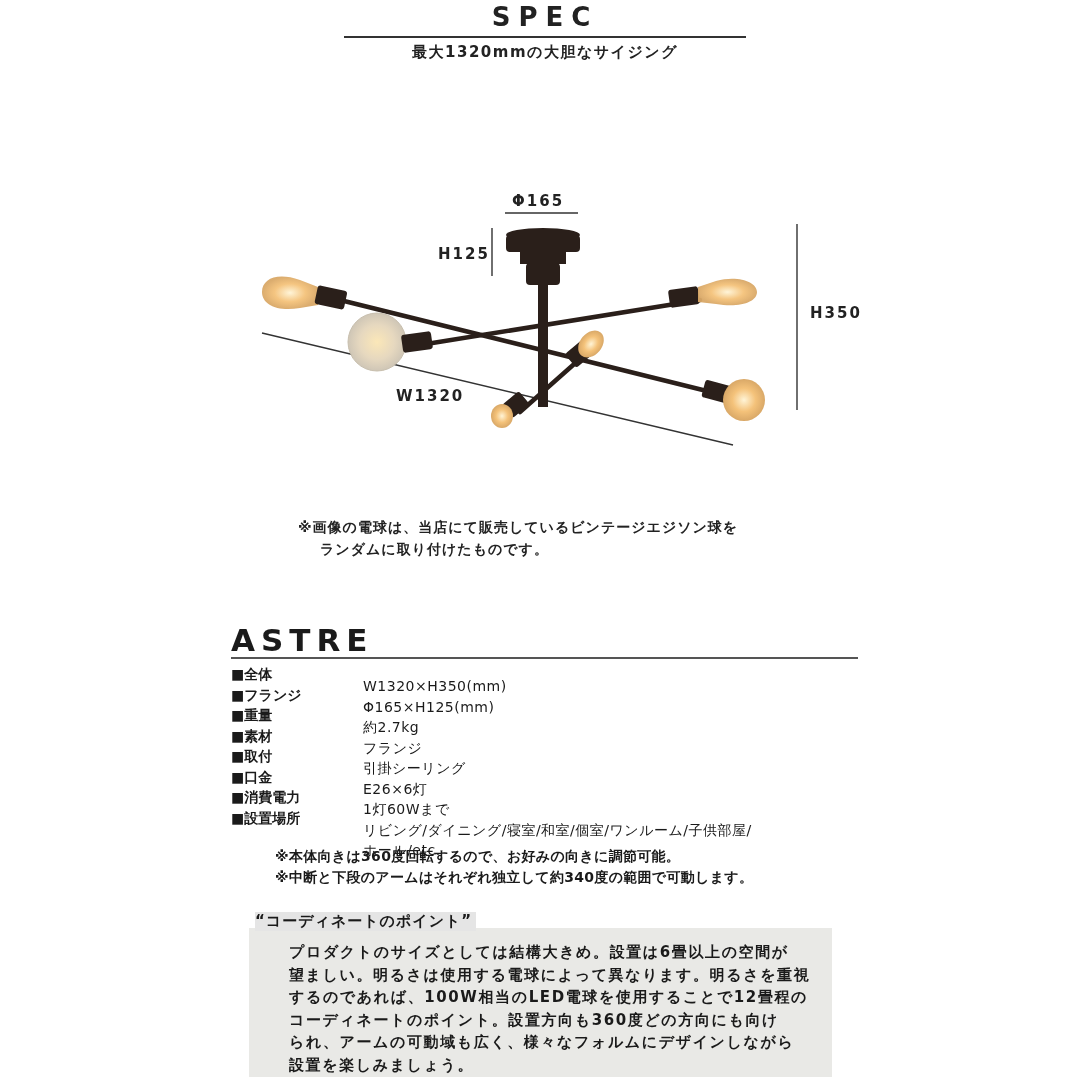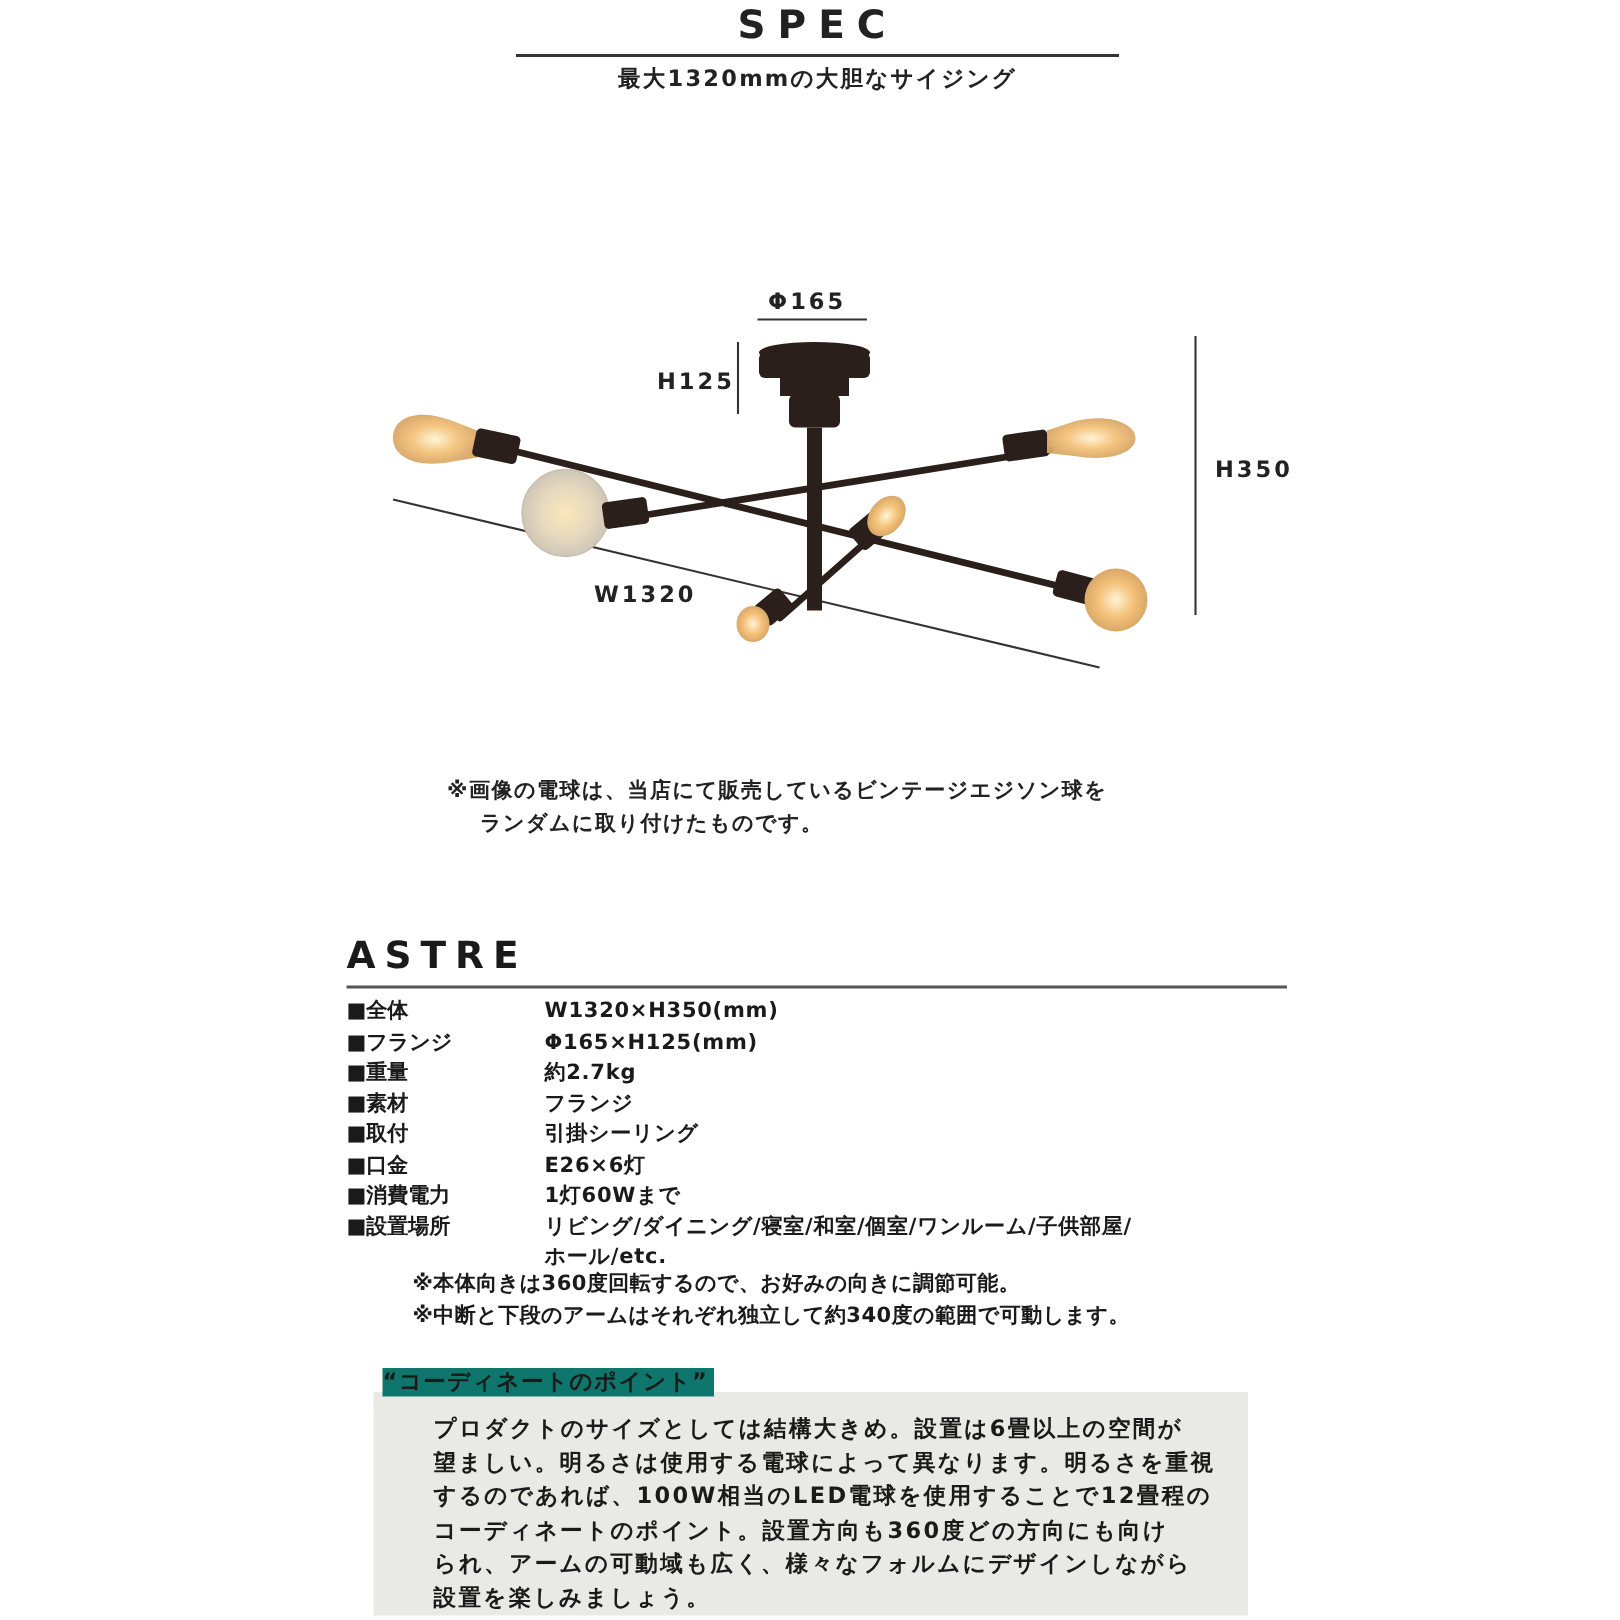--- a/index.html
+++ b/index.html
@@ -8,32 +8,32 @@
   .abs { position:absolute; }
   .spec-title { left:0; width:1090px; top:2px; text-align:center; font-size:26px; font-weight:bold;
                 letter-spacing:8px; color:#222; }
   .spec-rule { left:344px; top:36px; width:402px; height:2px; background:#333; }
   .spec-sub { left:0; width:1090px; top:43px; text-align:center; font-size:15px; font-weight:bold;
               letter-spacing:1.5px; color:#222; }
   .dim { font-size:15px; font-weight:bold; letter-spacing:2px; color:#222; }
   .diagram { left:0; top:0; width:1080px; height:500px; }
   .note { left:298px; top:516px; font-size:14px; font-weight:bold; color:#222; line-height:22px; letter-spacing:1px; }
   .note .indent { padding-left:22px; }
-  .astre-title { left:231px; top:622px; font-size:25px; font-weight:bold; letter-spacing:6px; color:#1a1a1a; }
+  .astre-title { left:231px; top:622px; font-size:31px; font-weight:bold; letter-spacing:6px; color:#1a1a1a; }
   .astre-rule { left:231px; top:657px; width:627px; height:2px; background:#555; }
   .spec-table { left:231px; top:664px; font-size:14px; color:#1a1a1a; }
   .row { display:flex; height:20.5px; line-height:20.5px; }
   .row .k { width:132px; font-weight:bold; }
   .row .k::before { content:"■"; }
-  .row .v { font-weight:700; letter-spacing:0.5px; }
+  .row .v { font-weight:400; letter-spacing:0.5px;margin-top:12px; }
   .row.cont .k::before { content:""; }
   .notes2 { left:231px; top:846px; font-size:14px; font-weight:bold; line-height:21px; color:#1a1a1a; letter-spacing:0.3px;margin-left:44px; }
   .coord-box { left:249px; top:928px; width:583px; height:149px; background:#e9e9e6; }
   .coord-title { left:255px; top:912px; font-size:15px; font-weight:bold; color:#1a1a1a; letter-spacing:1px;
-                 background:#0f766e; padding-right:4px; }
+                 background:#e5e5e5; padding-right:4px; }
   .coord-body { left:289px; top:941px; width:530px; font-size:15px; font-weight:bold; line-height:22.5px;
                 color:#1a1a1a; letter-spacing:1.6px; }
 </style>
 </head>
 <body>
 
 <div class="abs spec-title">SPEC</div>
 <div class="abs spec-rule"></div>
 <div class="abs spec-sub">最大1320mmの大胆なサイジング</div>
 

